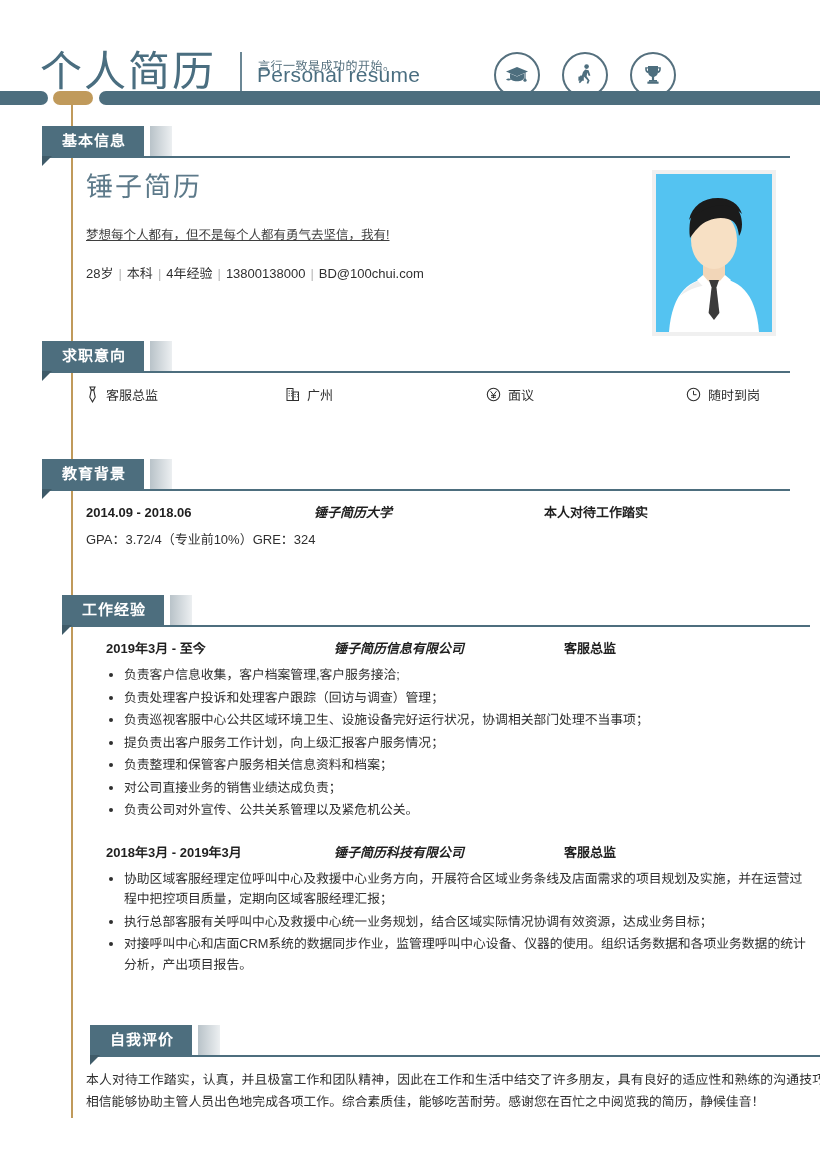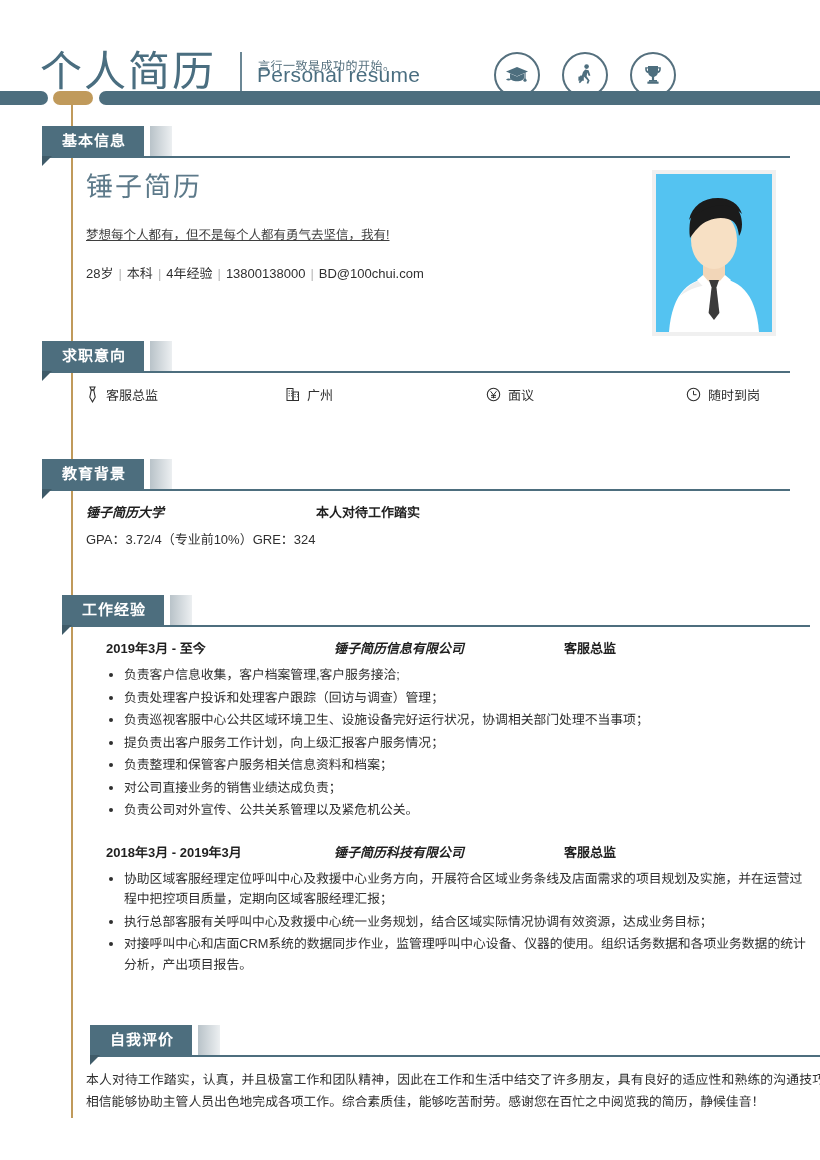--- a/index.html
+++ b/index.html
@@ -379,20 +379,21 @@
 
 <div class="section" style="top:459px;">
   <div class="sec-head">
     <div class="sec-rule"></div>
     <div class="sec-tab-ext" style="left:150px;"></div>
     <div class="sec-tab">教育背景</div>
     <div class="sec-notch"></div>
   </div>
   <div class="sec-body" style="top:44px;">
     <div class="row3">
+      <div class="c1">2014.09 - 2018.06</div>
       <div class="c2">锤子简历大学</div>
       <div class="c3">本人对待工作踏实</div>
     </div>
     <div class="subline">GPA：3.72/4（专业前10%）GRE：324</div>
   </div>
 </div>
 
 <div class="section" style="top:595px;margin-left:20px;">
   <div class="sec-head">
     <div class="sec-rule"></div>

